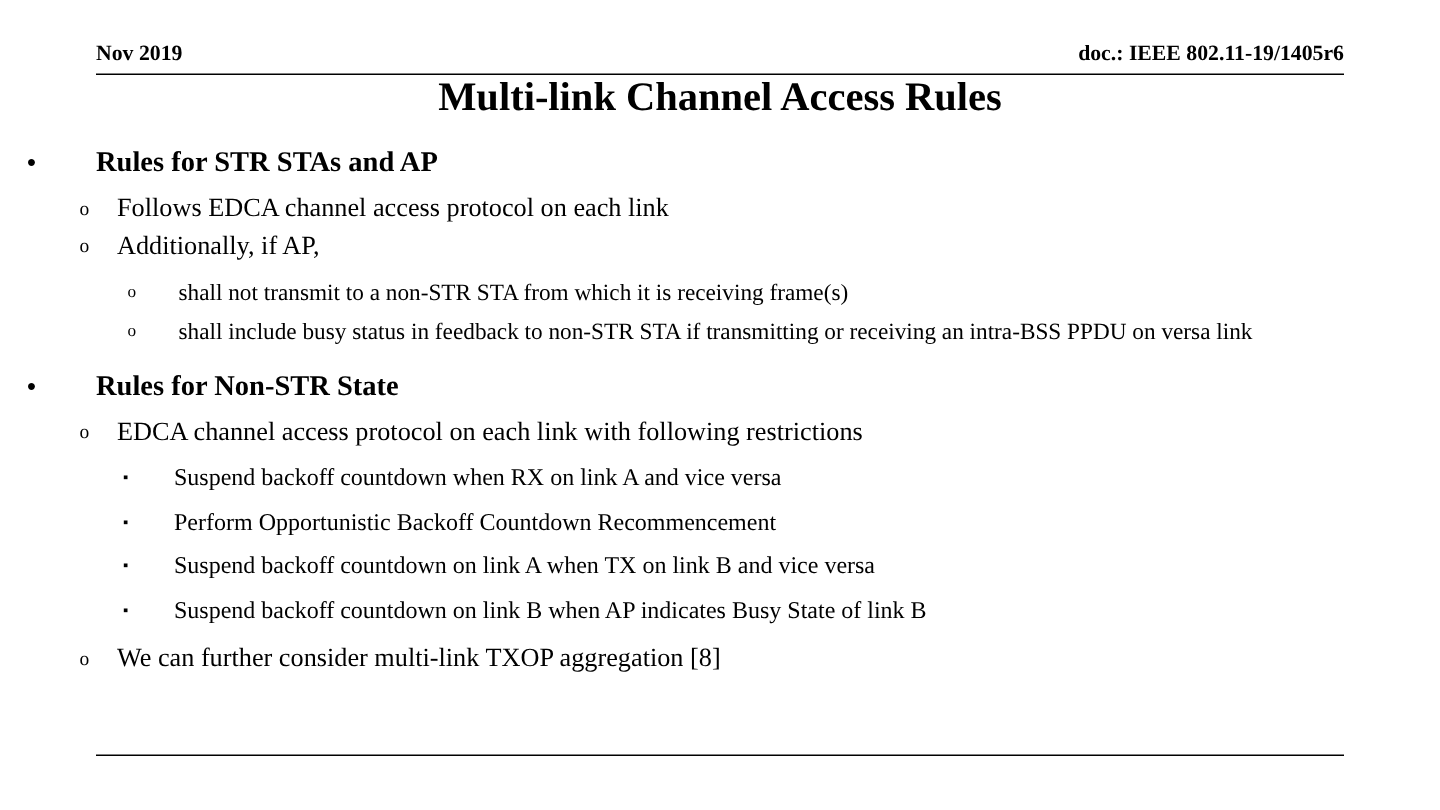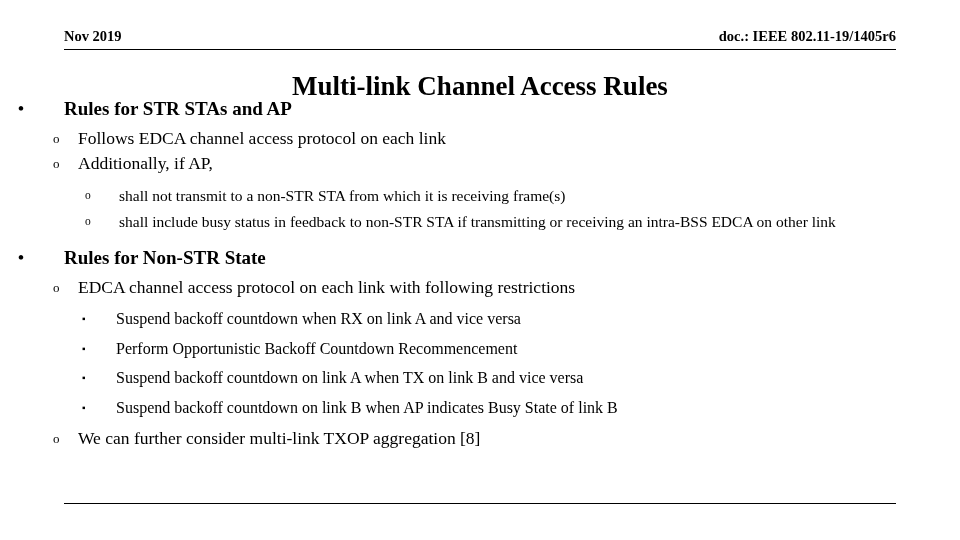--- a/index.html
+++ b/index.html
@@ -50,21 +50,21 @@
     left: 0;
     top: 21px;
     width: 832px;
     border-top: 1.5px solid #000;
   }
 
   
   .slide-title {
     position: absolute;
     left: 0;
-    top: 70px;
+    top: 48px;
     width: 960px;
     text-align: center;
     font-size: 27px;
     font-weight: bold;
     line-height: 32px;
     letter-spacing: 0px;
   }
 
   
   .body {
@@ -212,21 +212,21 @@
 
     <div class="gap-m"></div>
 
     <div class="bl lvl3">
       <span class="mk">o</span>
       <span class="tx">shall not transmit to a non-STR STA from which it is receiving frame(s)</span>
     </div>
 
     <div class="bl lvl3" style="margin-top:4px; width:800px;">
       <span class="mk">o</span>
-      <span class="tx">shall include busy status in feedback to non-STR STA if transmitting or receiving an intra-BSS EDCA on other link</span>
+      <span class="tx">shall include busy status in feedback to non-STR STA if transmitting or receiving an intra-BSS PPDU on versa link</span>
     </div>
 
     <div class="gap-l"></div>
 
     <div class="bl lvl1">
       <span class="mk">•</span>
       <span class="tx">Rules for Non-STR State</span>
     </div>
 
     <div class="gap-s"></div>

